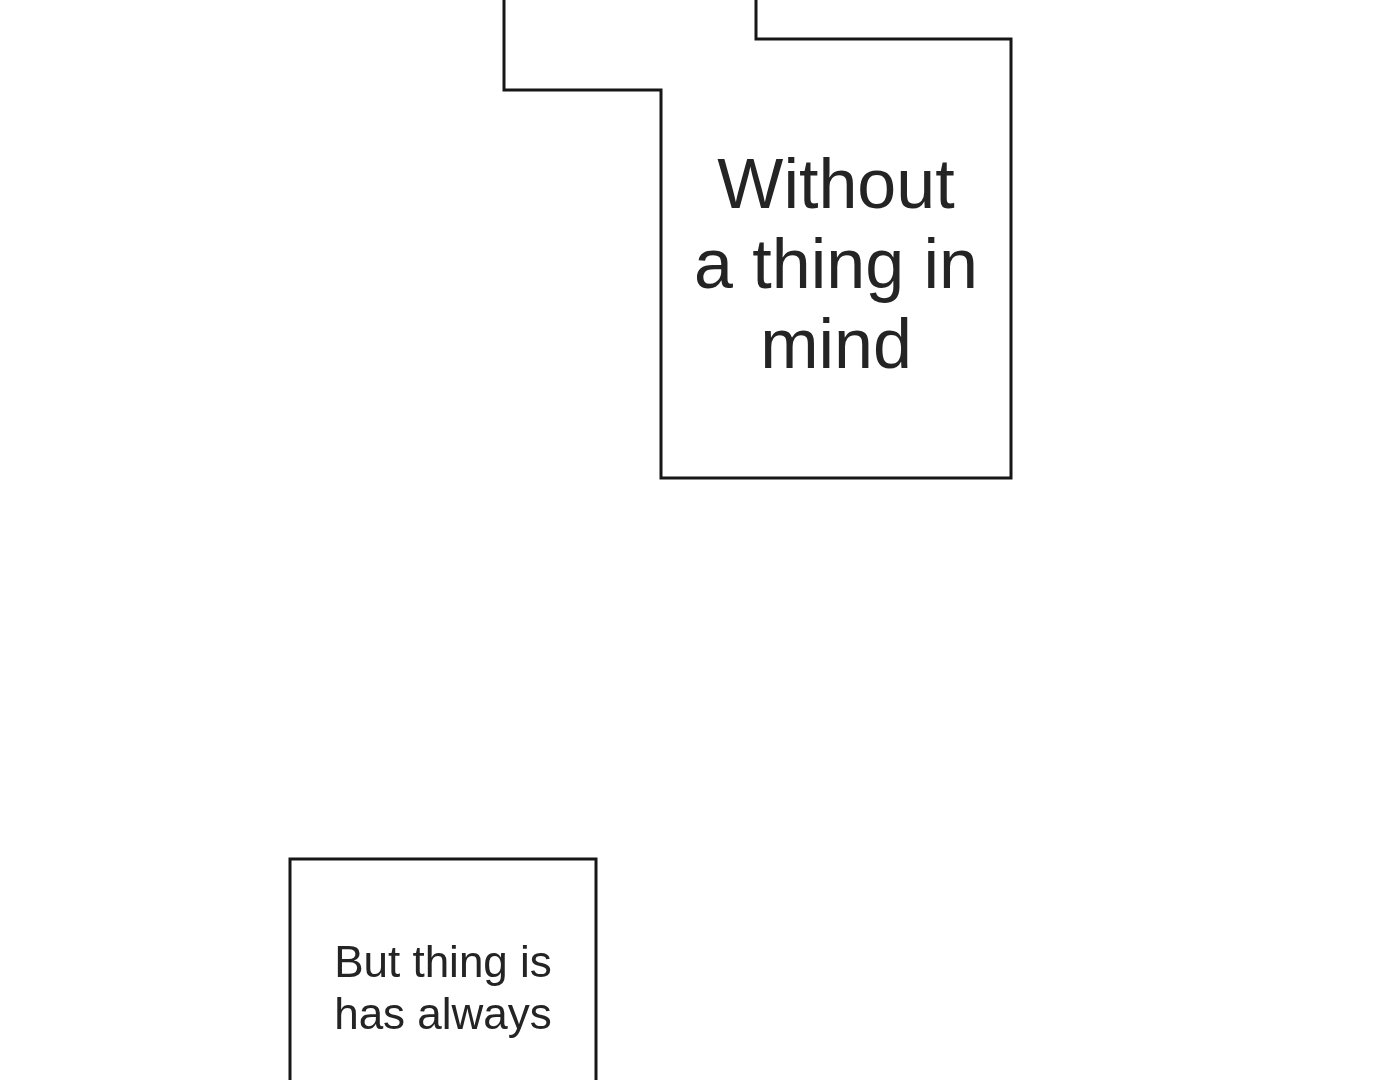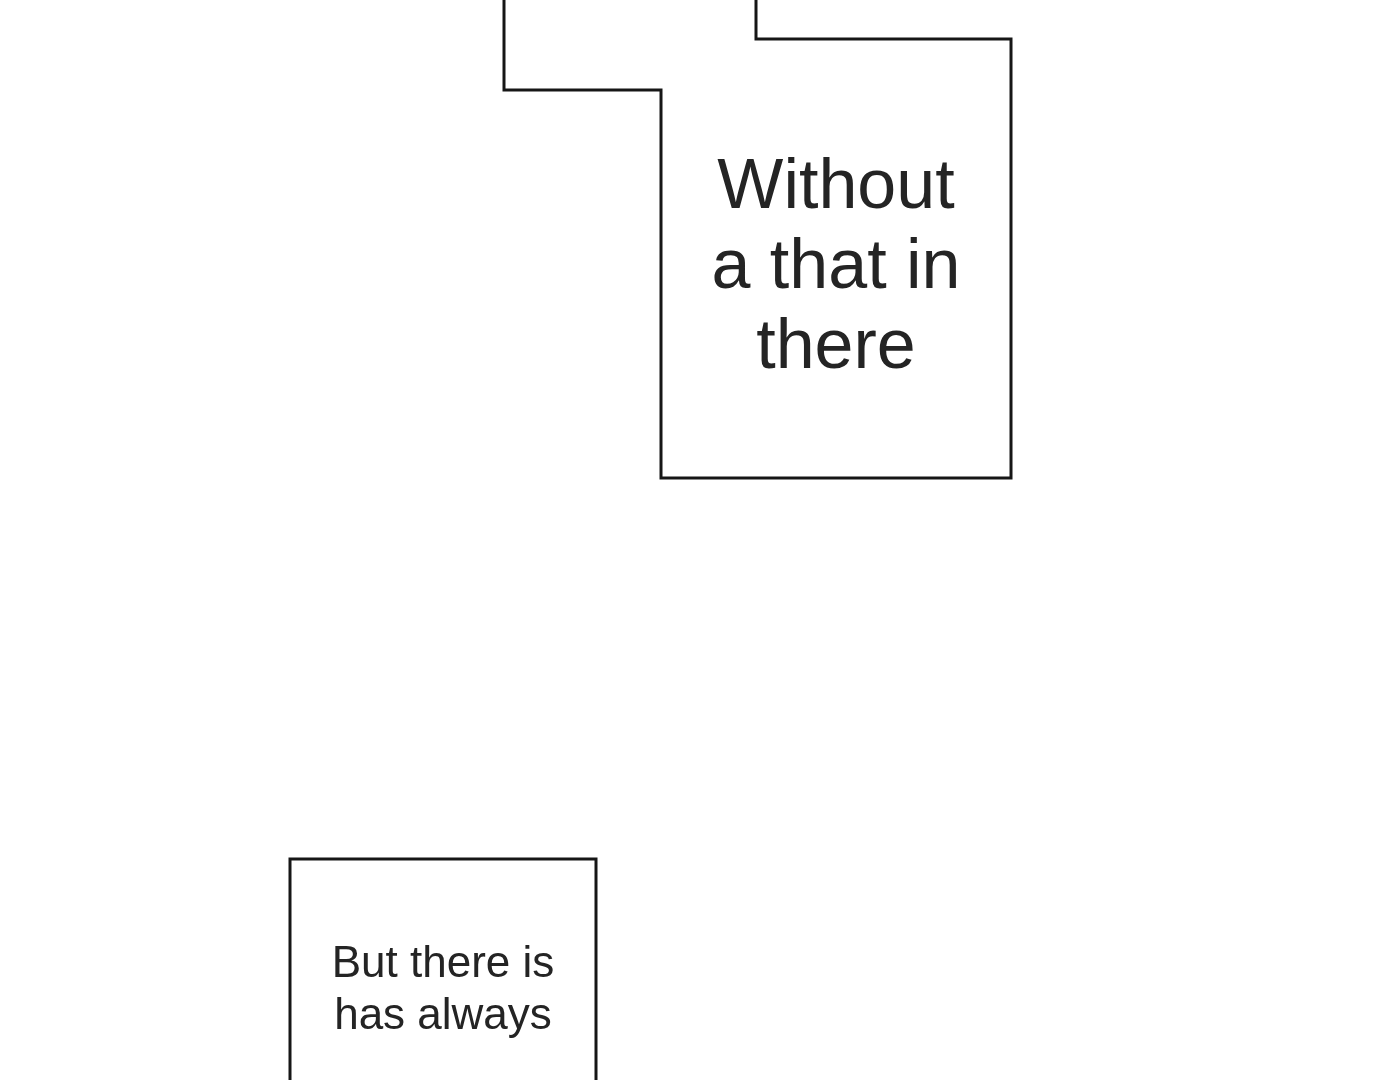--- a/index.html
+++ b/index.html
@@ -61,22 +61,22 @@
 
   <svg class="outlines" viewBox="0 0 1399 1080" xmlns="http://www.w3.org/2000/svg" aria-hidden="true">
 
     <path d="M 504 -6 L 504 90 L 661 90 L 661 478 L 1011 478 L 1011 39 L 756 39 L 756 -6"></path>
 
     <rect x="290" y="859" width="306" height="240"></rect>
   </svg>
 
   <div class="bubble-text bubble-text--top">
     <span class="bubble-line">Without</span>
-    <span class="bubble-line">a that in</span>
-    <span class="bubble-line">there</span>
+    <span class="bubble-line">a thing in</span>
+    <span class="bubble-line">mind</span>
   </div>
 
   <div class="bubble-text bubble-text--bottom">
-    <span class="bubble-line">But there is</span>
+    <span class="bubble-line">But thing is</span>
     <span class="bubble-line">has always</span>
   </div>
 
 </div>
 
 </body></html>

